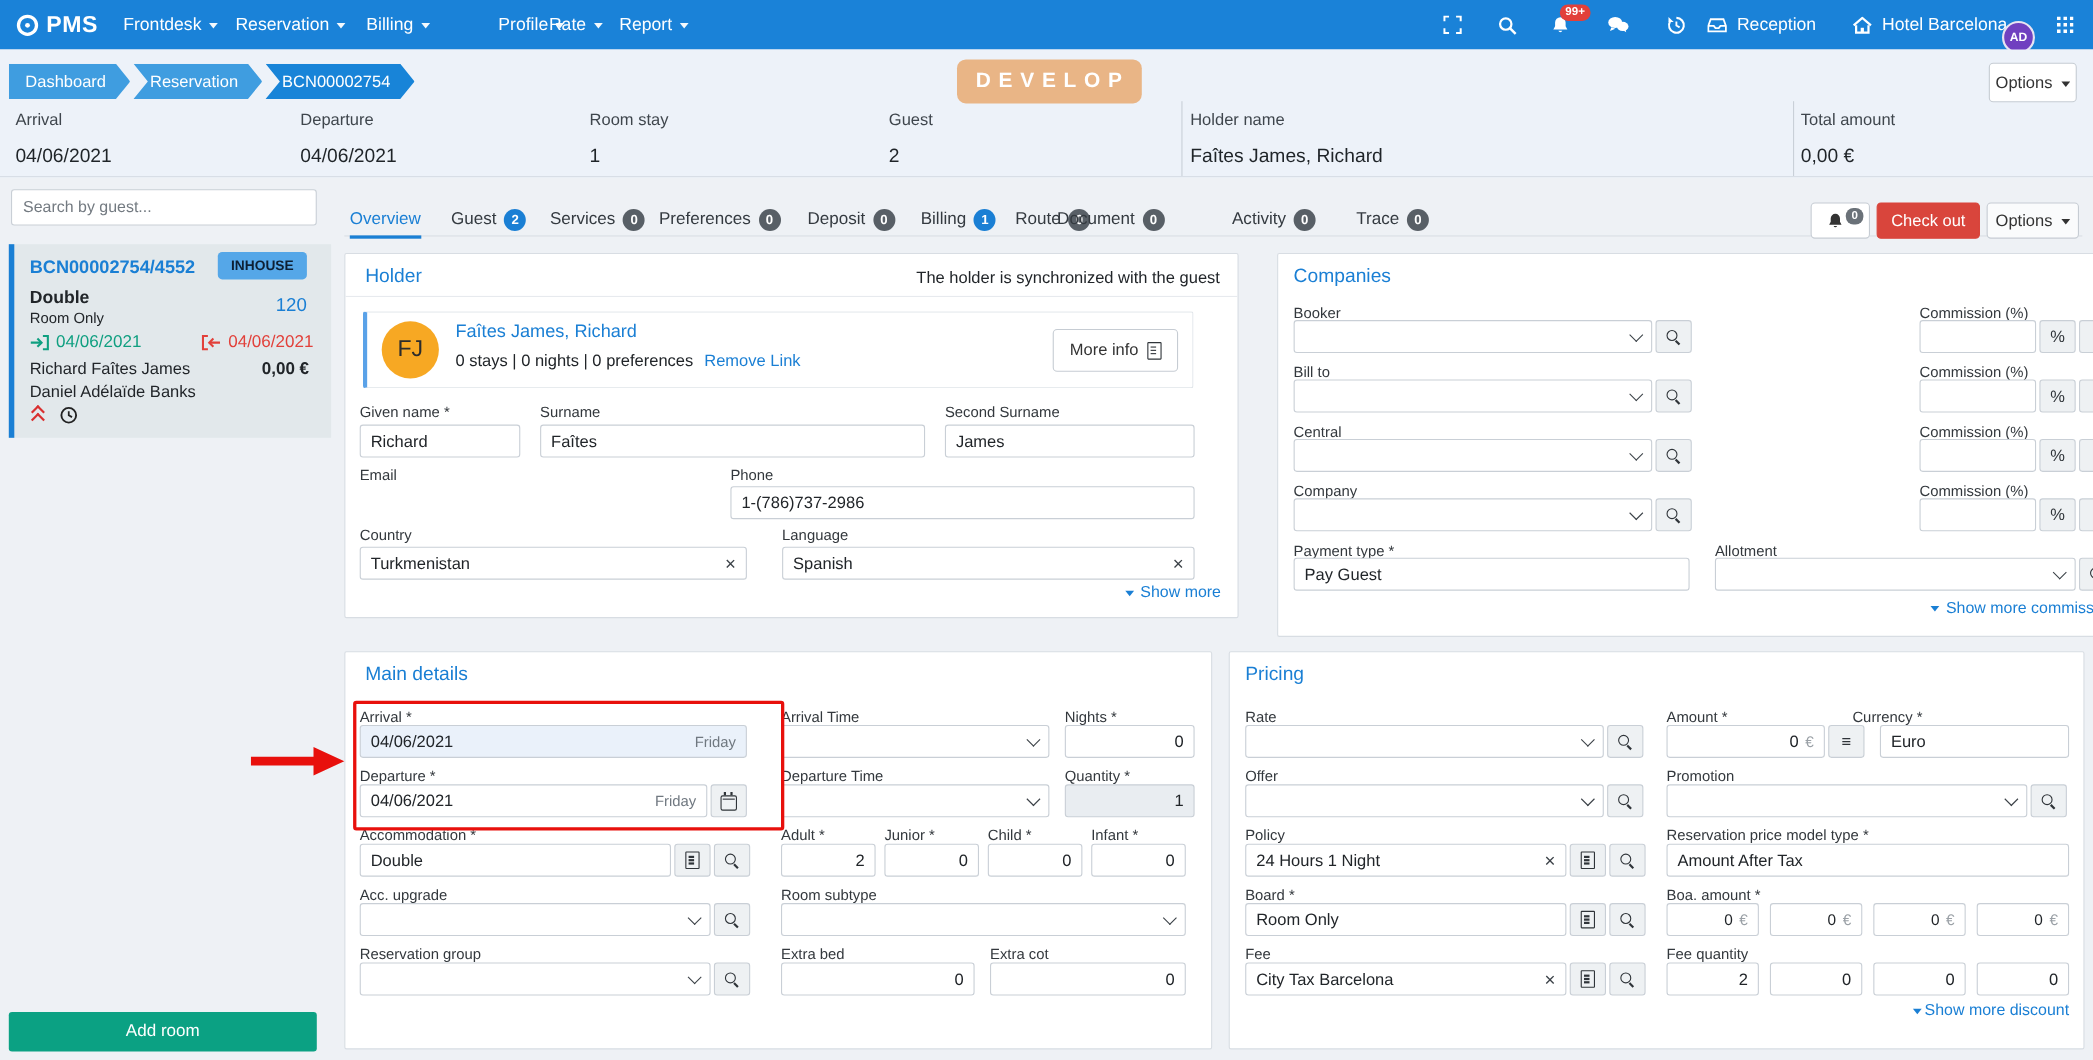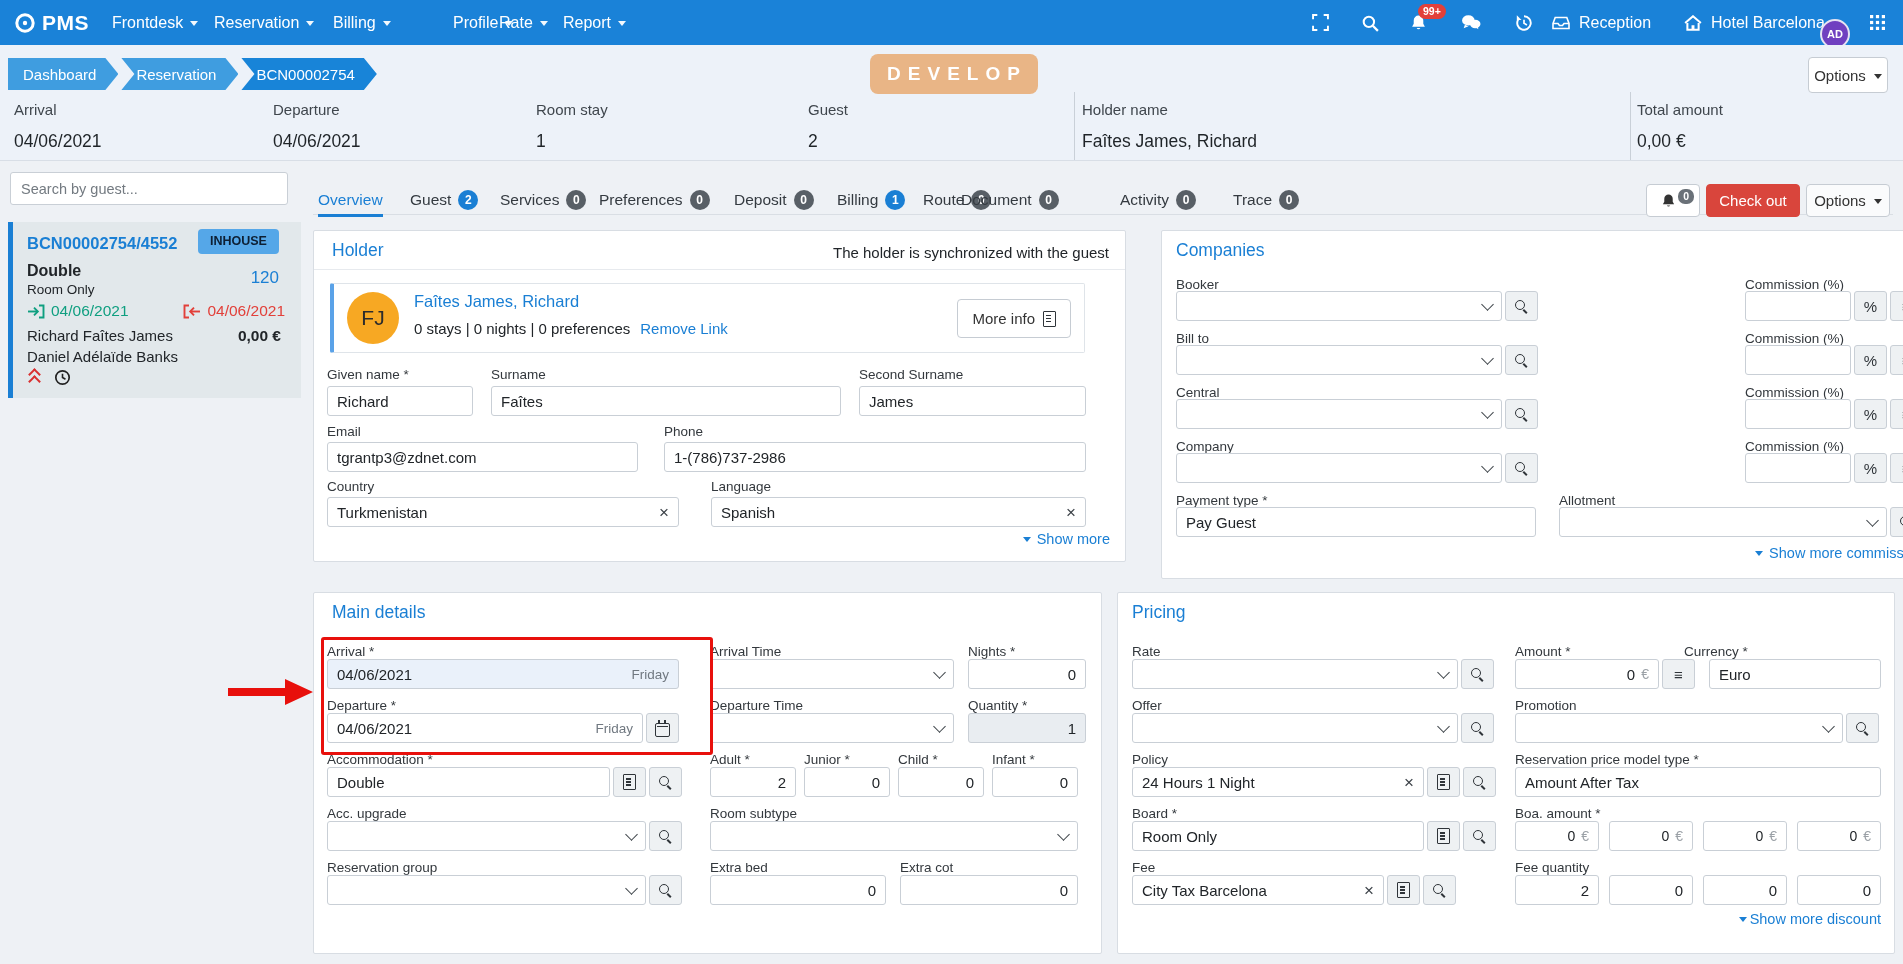--- a/index.html
+++ b/index.html
@@ -239,20 +239,21 @@
     <span class="abs" style="left:14px;top:126px;font-size:15px;color:#212529;">Daniel Adélaïde Banks</span>
     <span class="i-chevup2 abs" style="left:14px;top:146px;"></span>
     <span class="abs" style="left:41px;top:147px;">
       <svg width="17" height="17" viewBox="0 0 16 16">
           <circle cx="8" cy="8" r="6.3" fill="none" stroke="#222" stroke-width="1.6"></circle>
           <path d="M8 4.5V8l2.8 1.6" fill="none" stroke="#222" stroke-width="1.5"></path>
         </svg>
     </span>
   </div>
 
+  <div class="addroom">Add room</div>
 
   <div class="tabline"></div>
   <div class="tab active" style="left:318px;">
       <span>Overview</span>
     </div>
   <div class="tab" style="left:410px;">
       <span>Guest</span>
       <span class="tbadge hl">2</span>
     </div>
   <div class="tab" style="left:500px;">
@@ -332,25 +333,20 @@
         </div>
       </div>
     <span class="lbl" style="left:545px;top:136px;">Second Surname</span>
     <div class="row" style="left:545px;top:155px;width:227px;">
         <div class="fld">
           <span>James</span>
         </div>
       </div>
 
     <span class="lbl" style="left:13px;top:193px;">Email</span>
-    <div class="row" style="left:13px;top:211px;width:311px;">
-        <div class="fld">
-          <span>tgrantp3@zdnet.com</span>
-        </div>
-      </div>
     <span class="lbl" style="left:350px;top:193px;">Phone</span>
     <div class="row" style="left:350px;top:211px;width:422px;">
         <div class="fld">
           <span>1-(786)737-2986</span>
         </div>
       </div>
 
     <span class="lbl" style="left:13px;top:248px;">Country</span>
     <div class="row" style="left:13px;top:266px;width:352px;">
         <div class="fld">
@@ -634,21 +630,21 @@
         </div>
       <span class="app">
           <span class="i-doc"></span>
         </span>
       <span class="app">
           <span class="i-mag"></span>
         </span>
     </div>
 
     <span class="lbl" style="left:14px;top:267px;">Fee</span>
-    <div class="row" style="left:14px;top:282px;width:324px;">
+    <div class="row" style="left:14px;top:282px;width:364px;">
       <div class="fld">
           <span>City Tax Barcelona</span>
           <span class="xbtn">×</span>
         </div>
       <span class="app">
           <span class="i-doc"></span>
         </span>
       <span class="app">
           <span class="i-mag"></span>
         </span>

